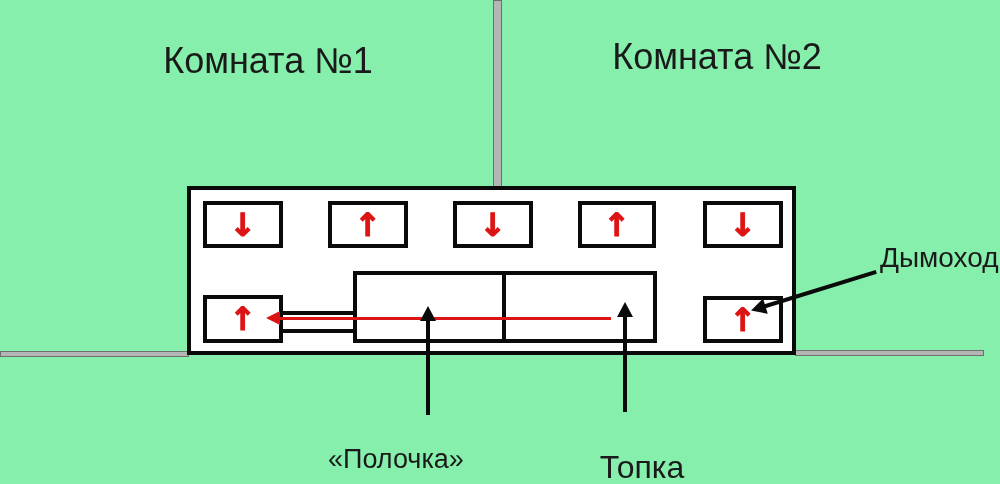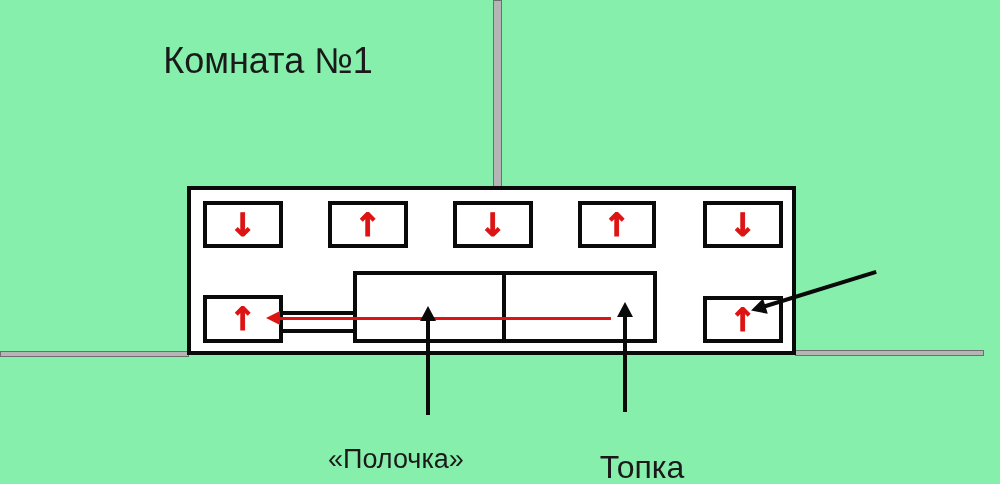--- a/index.html
+++ b/index.html
@@ -68,20 +68,21 @@
   #chimney-label{left:880px;top:242px;font-size:28px;}
   #shelf-label{left:328px;top:444px;width:170px;text-align:left;font-size:27px;}
   #firebox-label{left:562px;top:449px;width:160px;text-align:center;font-size:32px;}
 </style>
 </head>
 <body>
 
 <div id="canvas">
 
   <div class="label" id="room-label-1">Комната №1</div>
+  <div class="label" id="room-label-2">Комната №2</div>
 
   <div class="wall" id="partition-wall"></div>
   <div class="wall" id="left-wall"></div>
   <div class="wall" id="right-wall"></div>
 
   <div id="stove-body"></div>
 
   <div class="channel-box top-row" id="box-1">
     <span class="flow-glyph">↓</span>
   </div>
@@ -118,16 +119,17 @@
   <div class="pointer-head-up" id="shelf-arrow-head"></div>
 
   <div class="pointer-shaft-v" id="firebox-arrow-shaft"></div>
   <div class="pointer-head-up" id="firebox-arrow-head"></div>
 
   <div id="chimney-arrow">
     <div class="shaft"></div>
     <div class="head"></div>
   </div>
 
+  <div class="label" id="chimney-label">Дымоход</div>
   <div class="label" id="shelf-label">«Полочка»</div>
   <div class="label" id="firebox-label">Топка</div>
 
 </div>
 
 </body></html>

